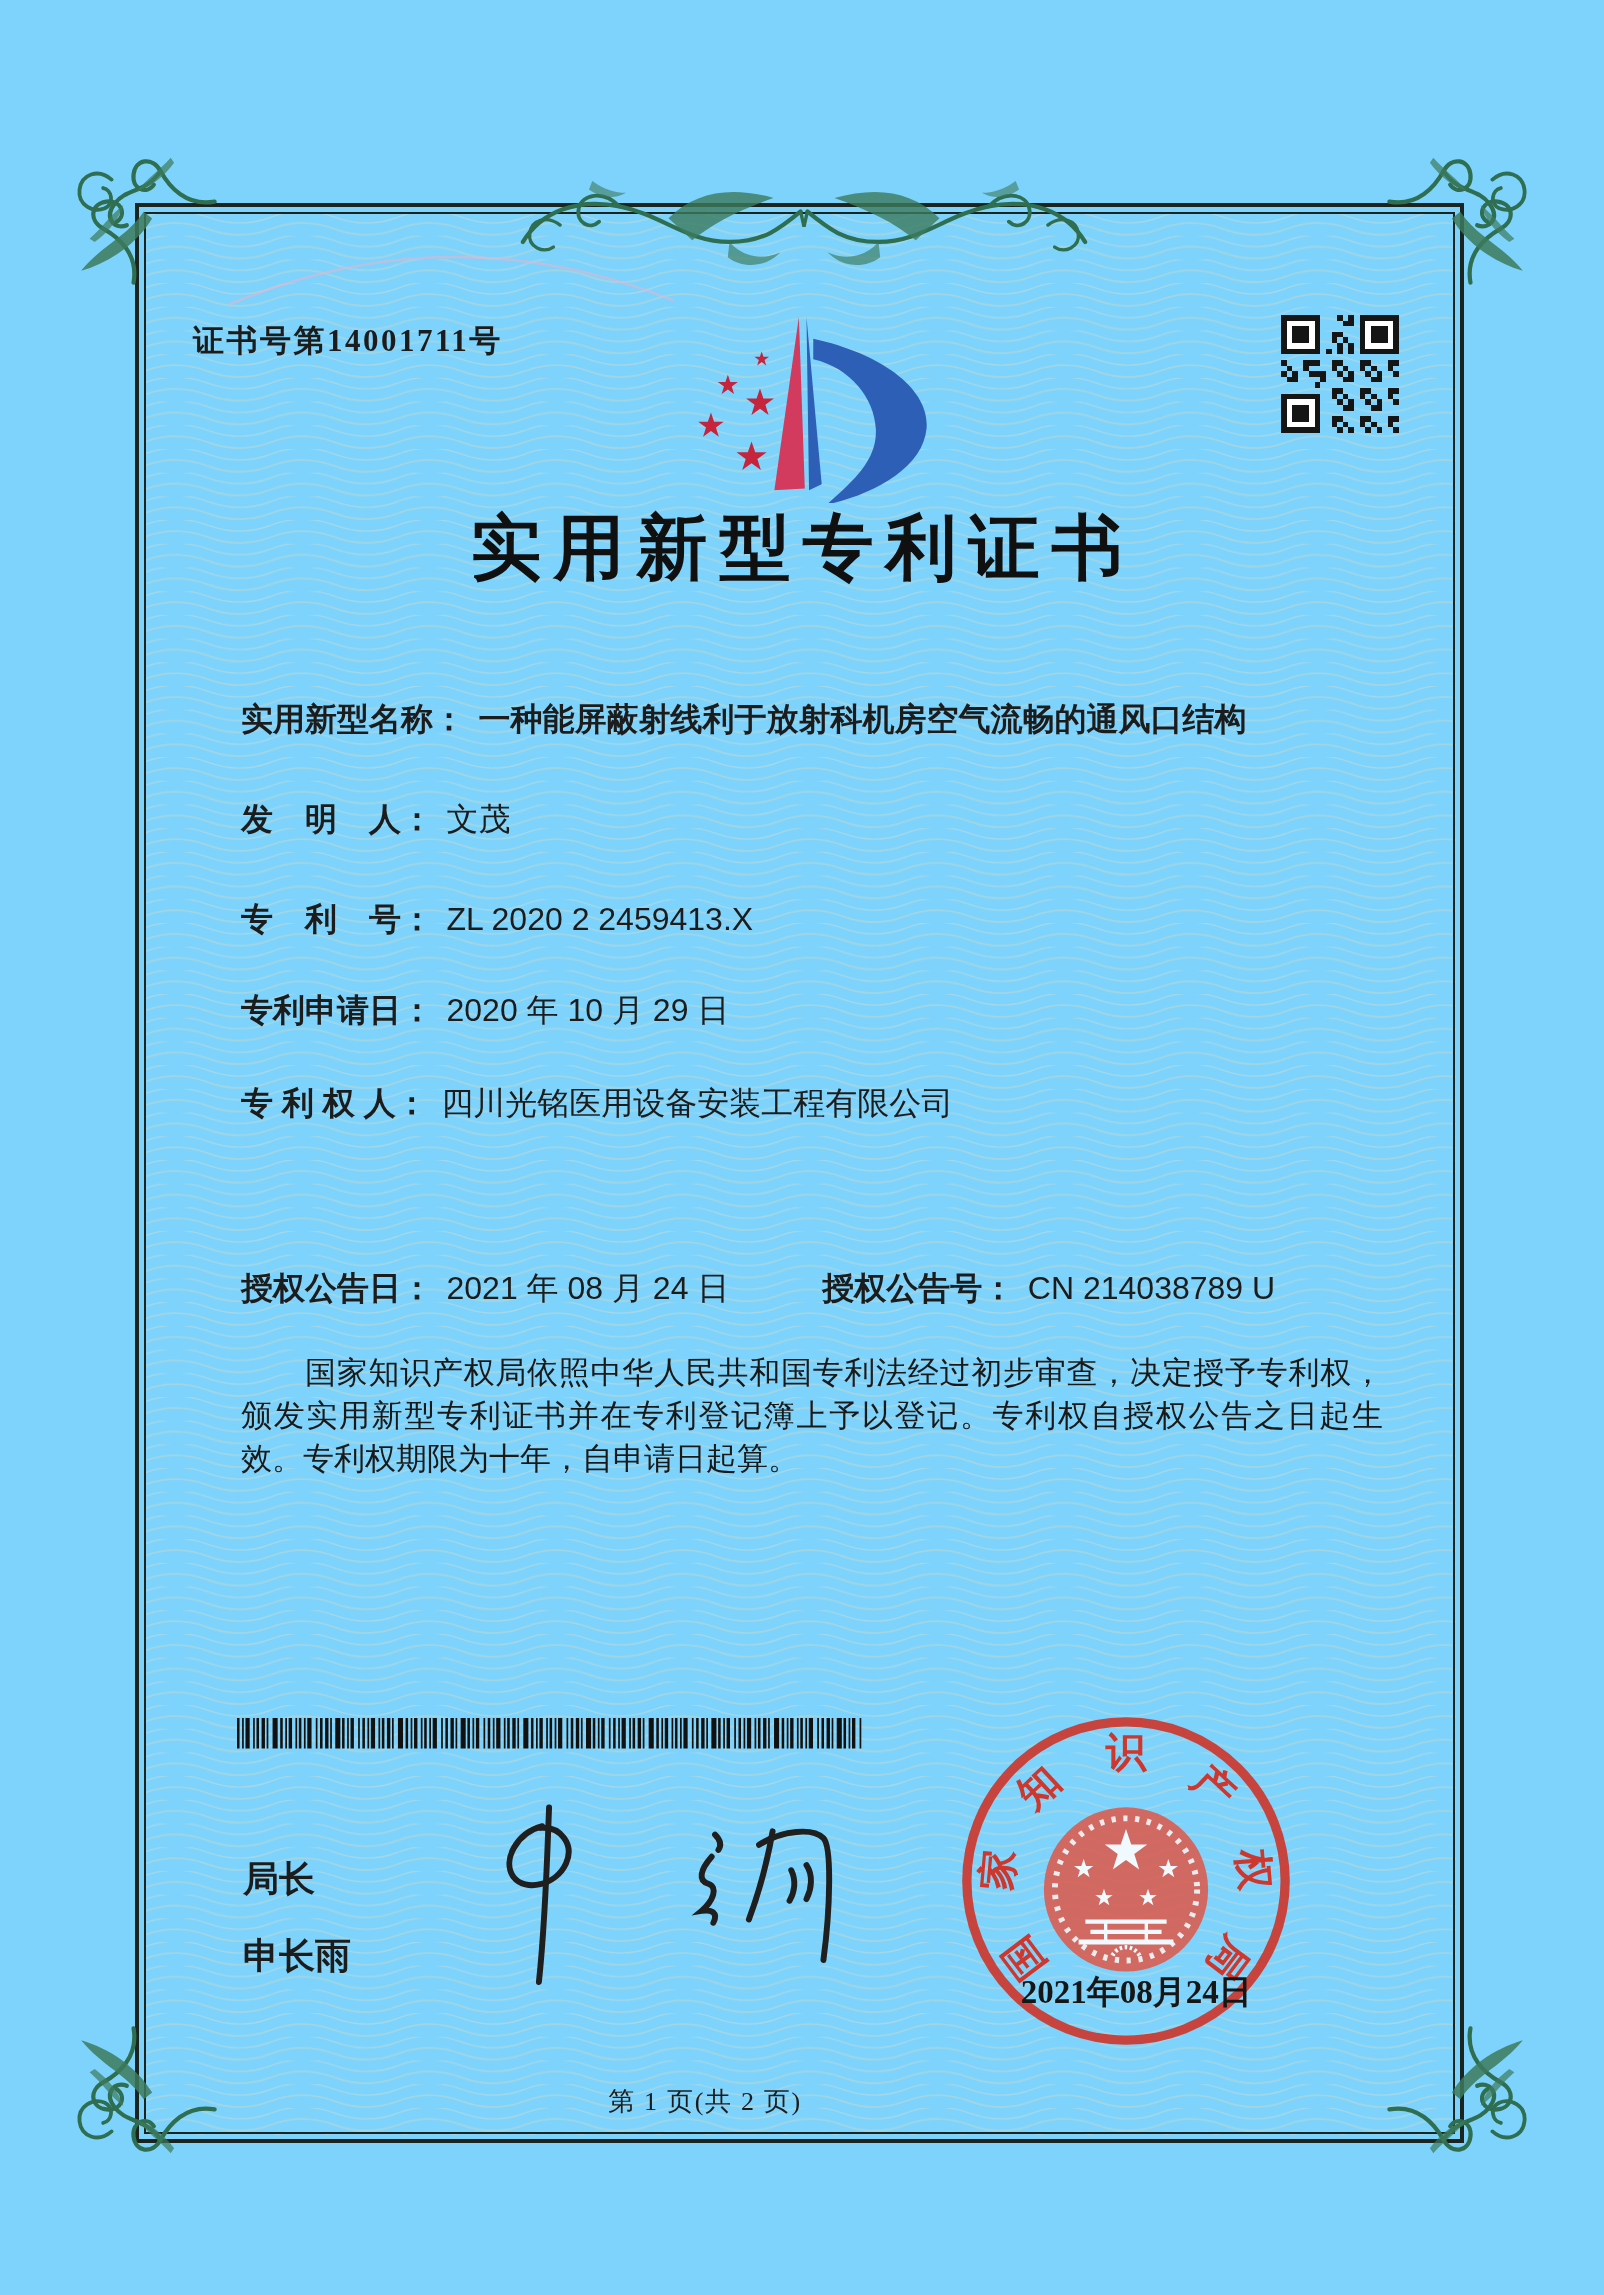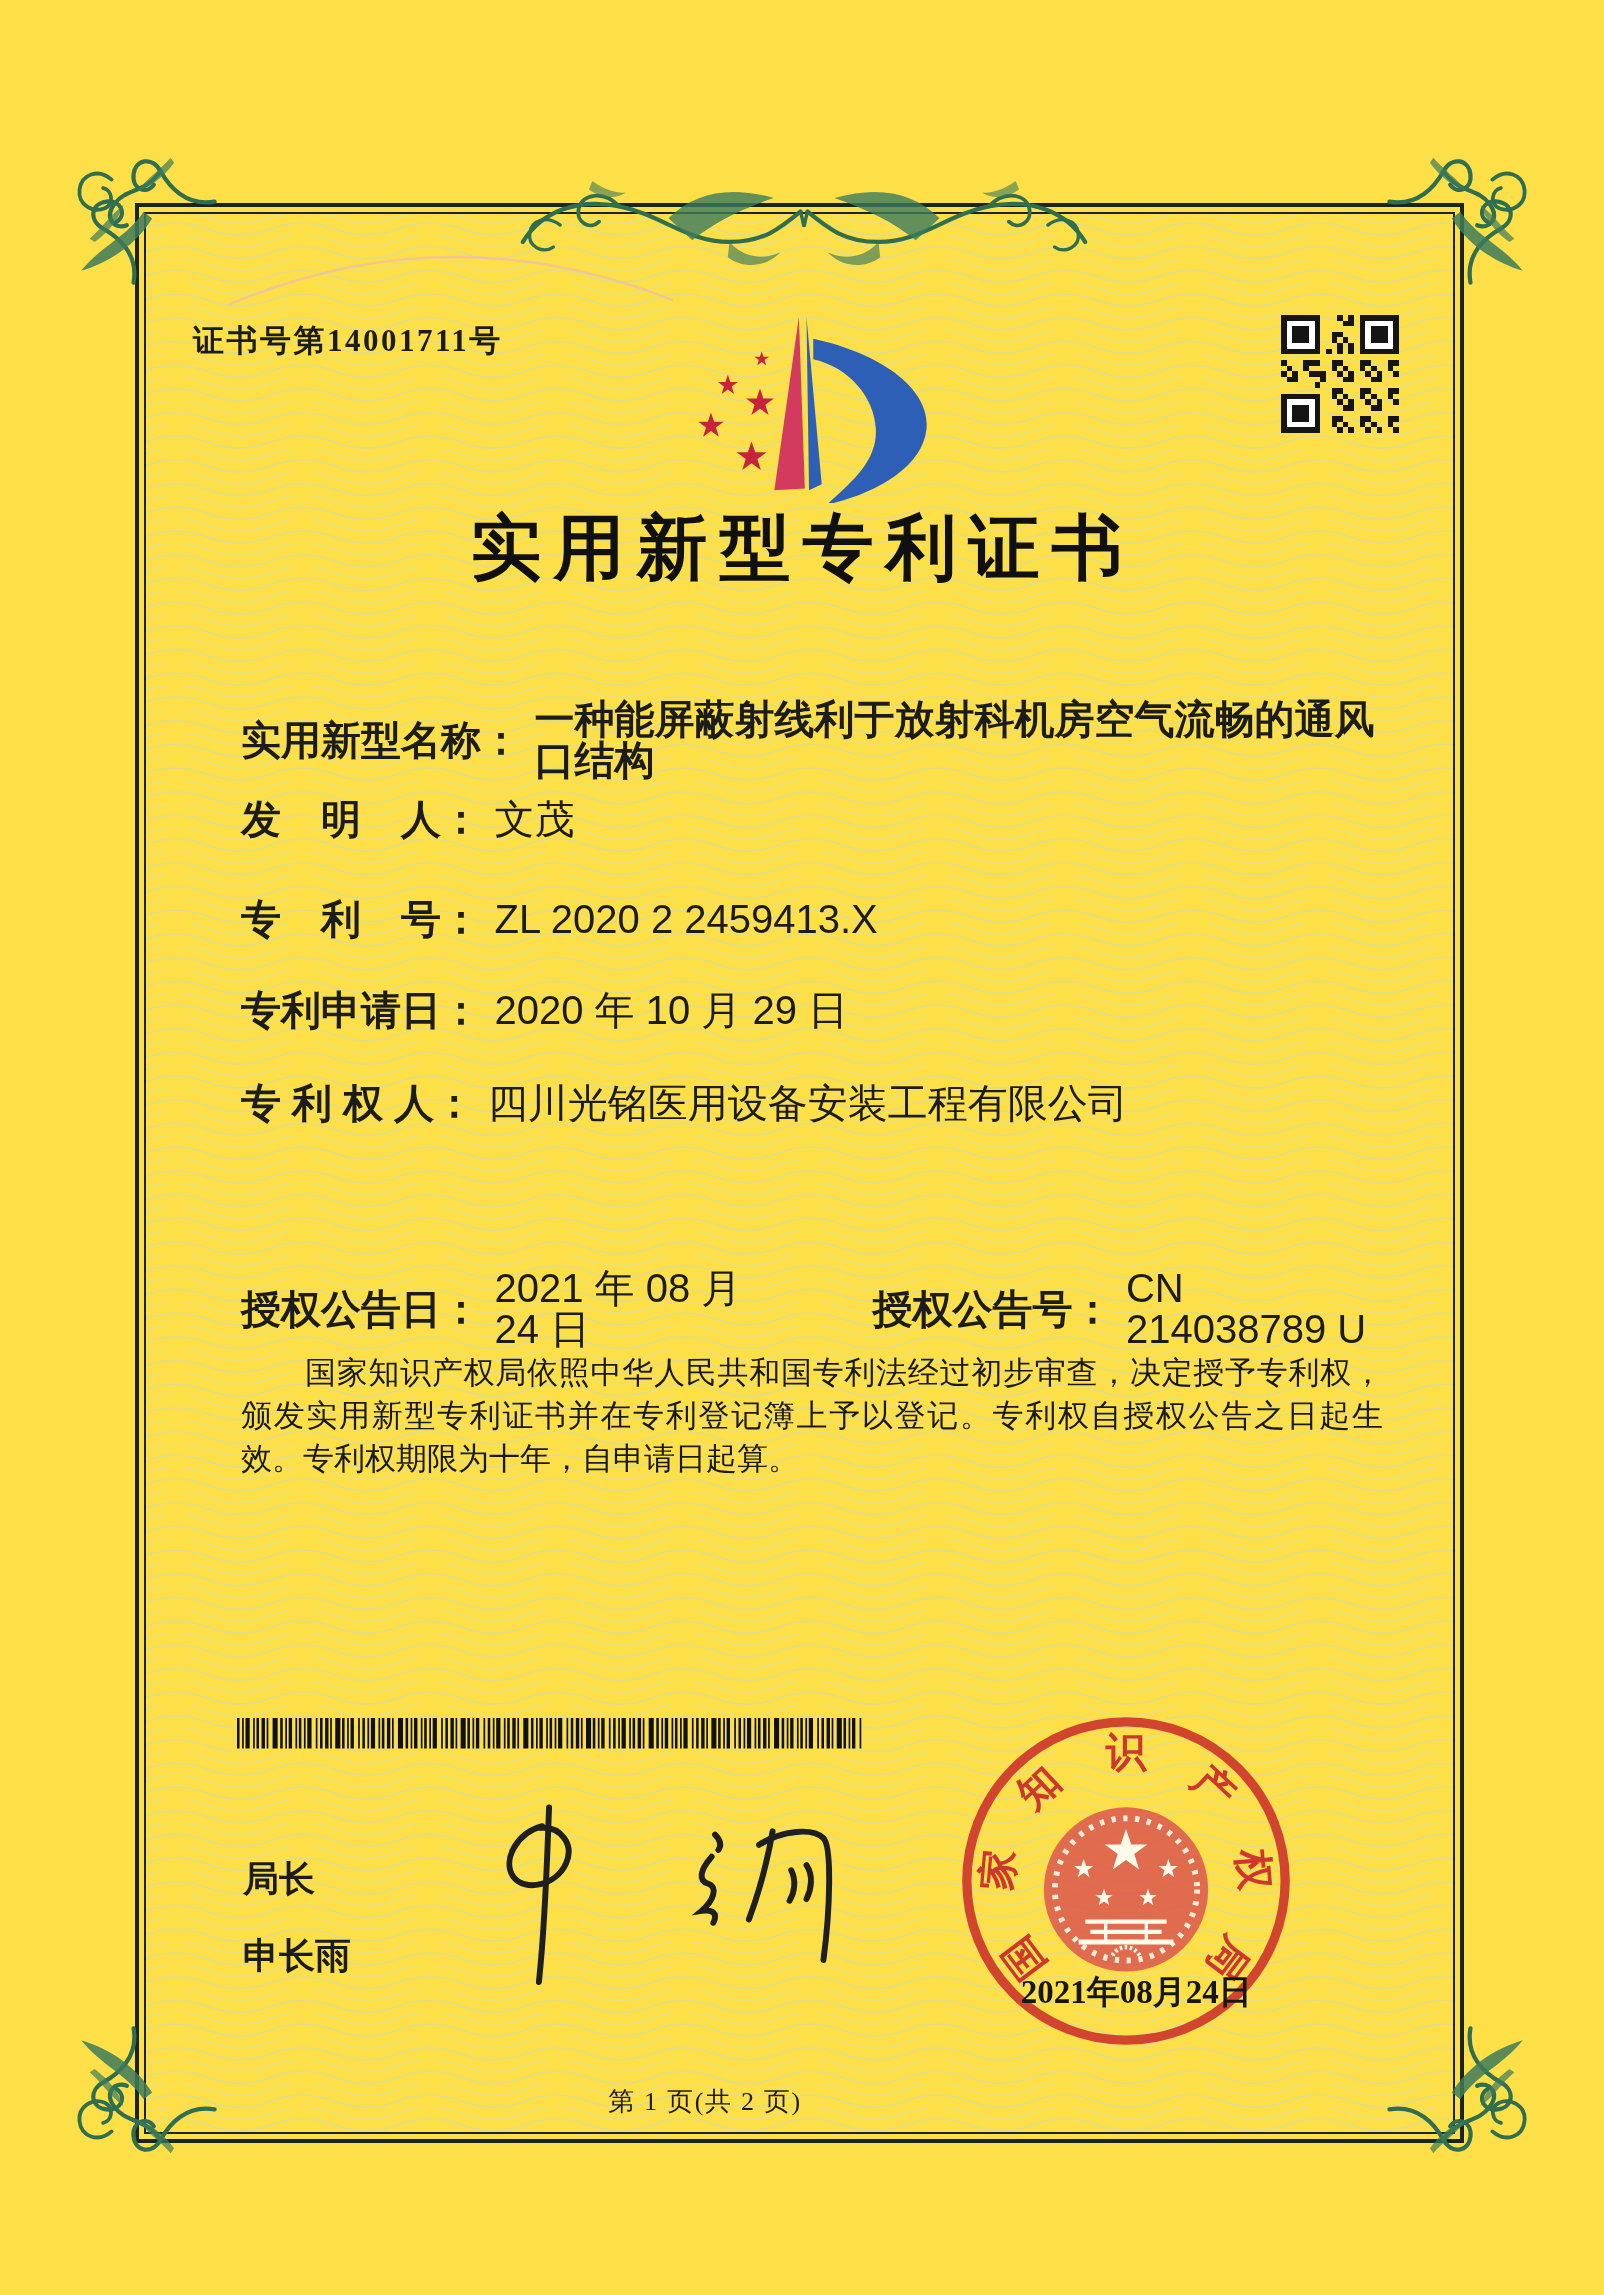--- a/index.html
+++ b/index.html
@@ -1,30 +1,30 @@
 <!DOCTYPE html>
 <html style="font-size:13.5px"><head>
 <meta charset="utf-8">
 <style>
   html,body{margin:0;padding:0;background:#e9e9e6;}
-  .page{position:relative;width:1605px;height:2295px;background:#fde047;overflow:hidden;
+  .page{position:relative;width:1605px;height:2295px;background:#7dd3fc;overflow:hidden;
         font-family:"Liberation Serif","DejaVu Serif",serif;color:#1c1c1c;}
   
   .frame{position:absolute;left:135px;top:203px;width:1329px;height:1940px;
          border:4.2px solid #1b241e;box-sizing:border-box;}
   .frame-inner{position:absolute;inset:5.1px;border:2.5px solid #1b241e;}
   .bg-pattern{position:absolute;left:144px;top:212px;width:1312px;height:1923px;z-index:0;}
   .content{position:absolute;inset:0;z-index:2;}
   .cert-no{position:absolute;left:193px;top:320px;font-size:31px;letter-spacing:2.5px;font-weight:600;}
   .logo{position:absolute;left:656px;top:310px;width:279px;height:193px;}
   .qr{position:absolute;left:1281px;top:315px;width:118px;height:118px;}
   .title{position:absolute;left:0;top:501px;width:1605px;text-align:center;
          font-size:71px;font-weight:700;letter-spacing:12px;color:#101010;}
-  .row{position:absolute;left:241px;width:1134px;display:flex;align-items:center;
-       font-size:40px;line-height:41px;}
+  .row{position:absolute;left:241px;width:1134px;display:flex;align-items:flex-end;
+       font-size:32px;line-height:41px;}
   .lbl{font-family:"Liberation Sans","DejaVu Sans",sans-serif;font-weight:700;white-space:nowrap;}
   .val{font-family:"Liberation Sans","DejaVu Sans",sans-serif;font-weight:500;margin-left:13.5px;}
   .val-bold{font-weight:700;}
   .row-address .val{max-width:863px;}
   .lbl2{margin-left:93px;}
   .paragraphs{position:absolute;left:229px;top:1339px;width:1166px;
               font-size:31px;line-height:43px;text-align:justify;color:#191919;}
   .paragraphs p{margin:12px;text-indent:64px;}
   .barcode{position:absolute;left:237px;top:1718px;width:637px;height:30.5px;}
   .signer-title{position:absolute;left:243px;top:1855px;font-size:36px;

